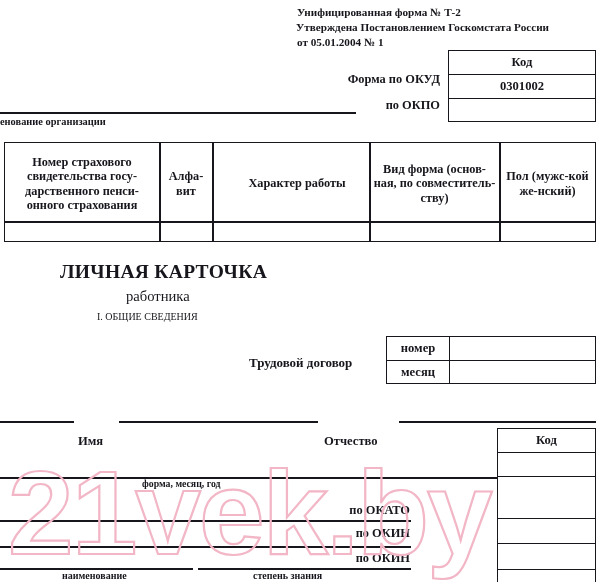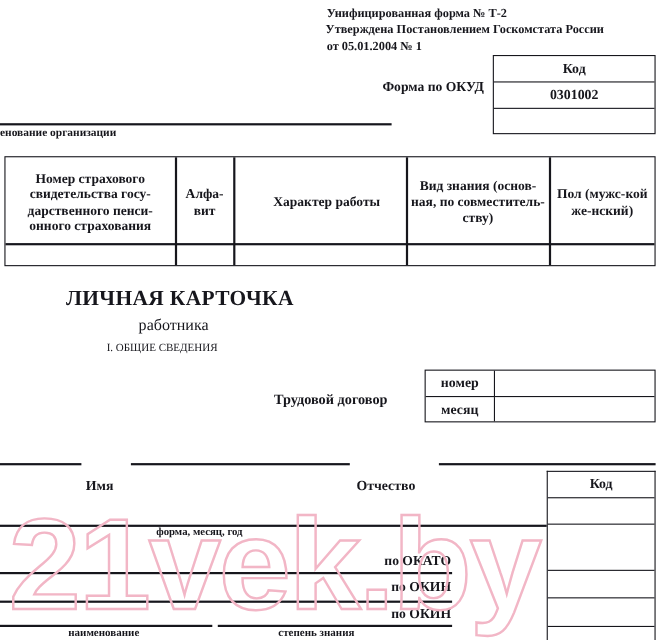--- a/index.html
+++ b/index.html
@@ -171,41 +171,42 @@
 
   <svg class="watermark" viewBox="0 0 592 150">
     <text class="wm-text" x="0" y="116">21vek.by</text>
   </svg>
 
   <div class="hdr-line" style="left:297px; top:6px;">Унифицированная форма № Т-2</div>
   <div class="hdr-line" style="left:296px; top:21px;">Утверждена Постановлением Госкомстата России</div>
   <div class="hdr-line" style="left:297px; top:36px;">от 05.01.2004 № 1</div>
 
   <div class="code-label" style="left:300px; top:72px; width:140px;">Форма по ОКУД</div>
+  <div class="code-label" style="left:300px; top:98px; width:140px;">по ОКПО</div>
 
   <div class="box" style="left:448px; top:50px; width:148px; height:72px;">
     <div class="box-row brdr-b" style="top:0; height:24px;">Код</div>
     <div class="box-row brdr-b" style="top:24px; height:24px;">0301002</div>
     <div class="box-row" style="top:48px; height:22px;"></div>
   </div>
 
   <div class="rule" style="left:0px; top:112px; width:356px; height:2px;"></div>
   <div class="small-label" style="left:0px; top:116px; font-size:10.4px;">енование организации</div>
 
   <div id="main-table">
     <div class="vline" style="left:154px;"></div>
     <div class="vline" style="left:207px;"></div>
     <div class="vline" style="left:364px;"></div>
     <div class="vline" style="left:494px;"></div>
     <div class="hline" style="top:78px;"></div>
 
     <div class="th" style="left:0px;   width:154px;">Номер страхового свидетельства госу-дарственного пенси-онного страхования</div>
     <div class="th" style="left:155px; width:52px;">Алфа-вит</div>
     <div class="th" style="left:208px; width:168px;">Характер работы</div>
-    <div class="th" style="left:365px; width:129px;">Вид знания (основ-ная, по совместитель-ству)</div>
+    <div class="th" style="left:365px; width:129px;">Вид форма (основ-ная, по совместитель-ству)</div>
     <div class="th" style="left:495px; width:95px;">Пол (мужс-кой же-нский)</div>
 
     <div class="abs" style="left:0px;   top:79px; width:154px; height:19px;"></div>
     <div class="abs" style="left:155px; top:79px; width:52px;  height:19px;"></div>
     <div class="abs" style="left:208px; top:79px; width:156px; height:19px;"></div>
     <div class="abs" style="left:365px; top:79px; width:129px; height:19px;"></div>
     <div class="abs" style="left:495px; top:79px; width:95px;  height:19px;"></div>
   </div>
 
   <div class="title-main" style="left:60px; top:261px;">ЛИЧНАЯ КАРТОЧКА</div>

